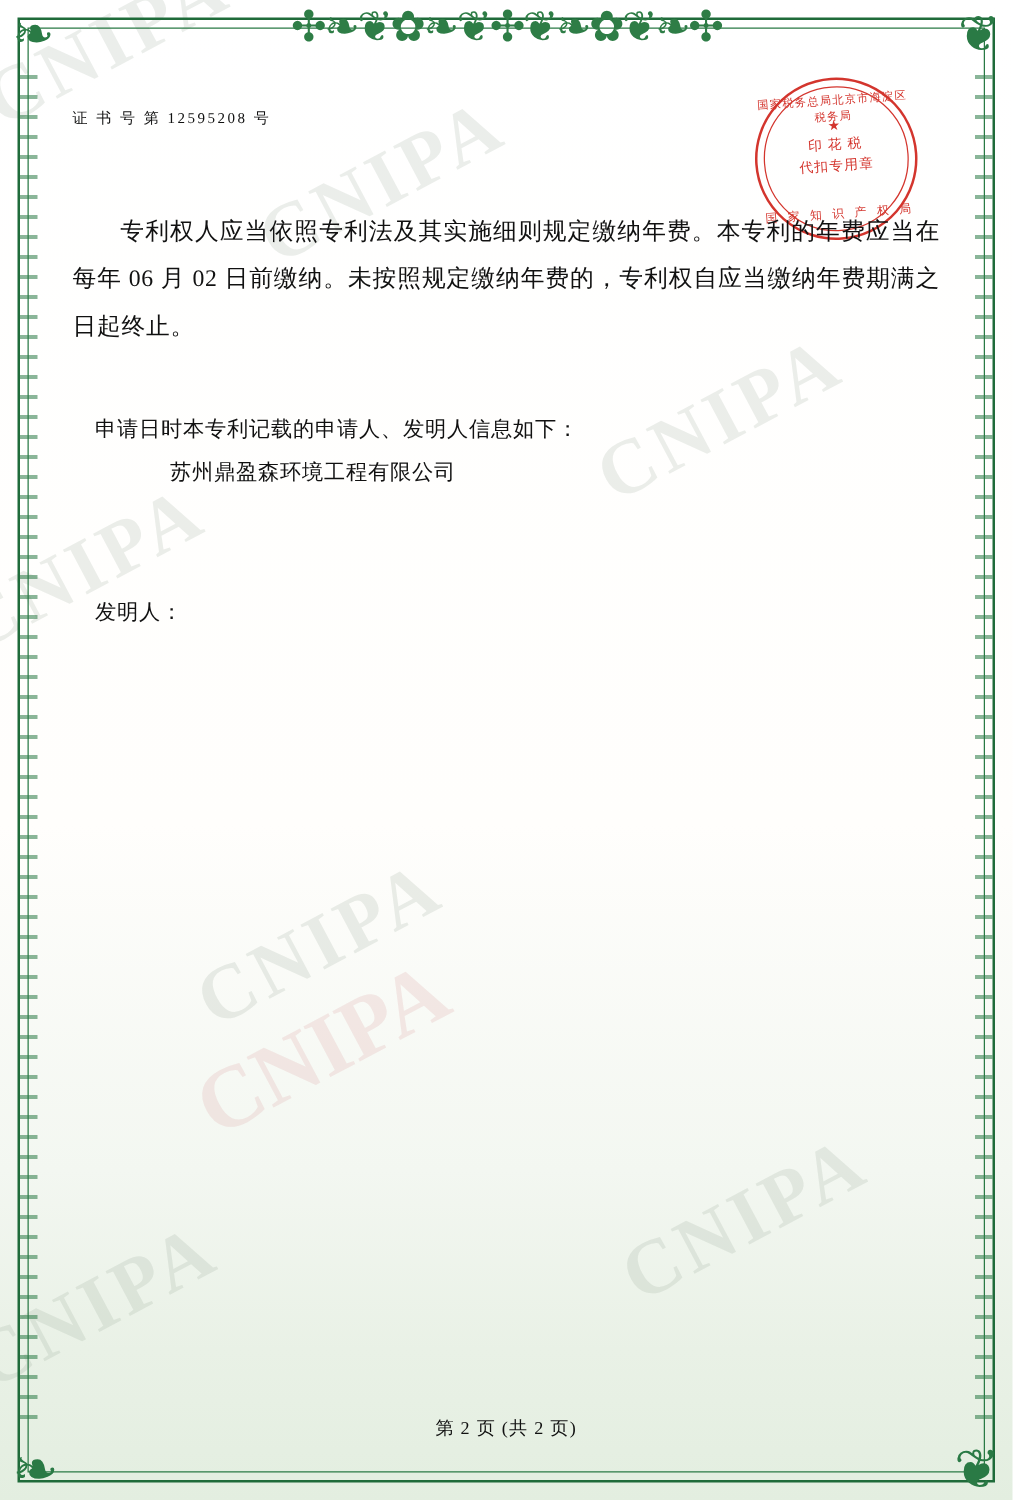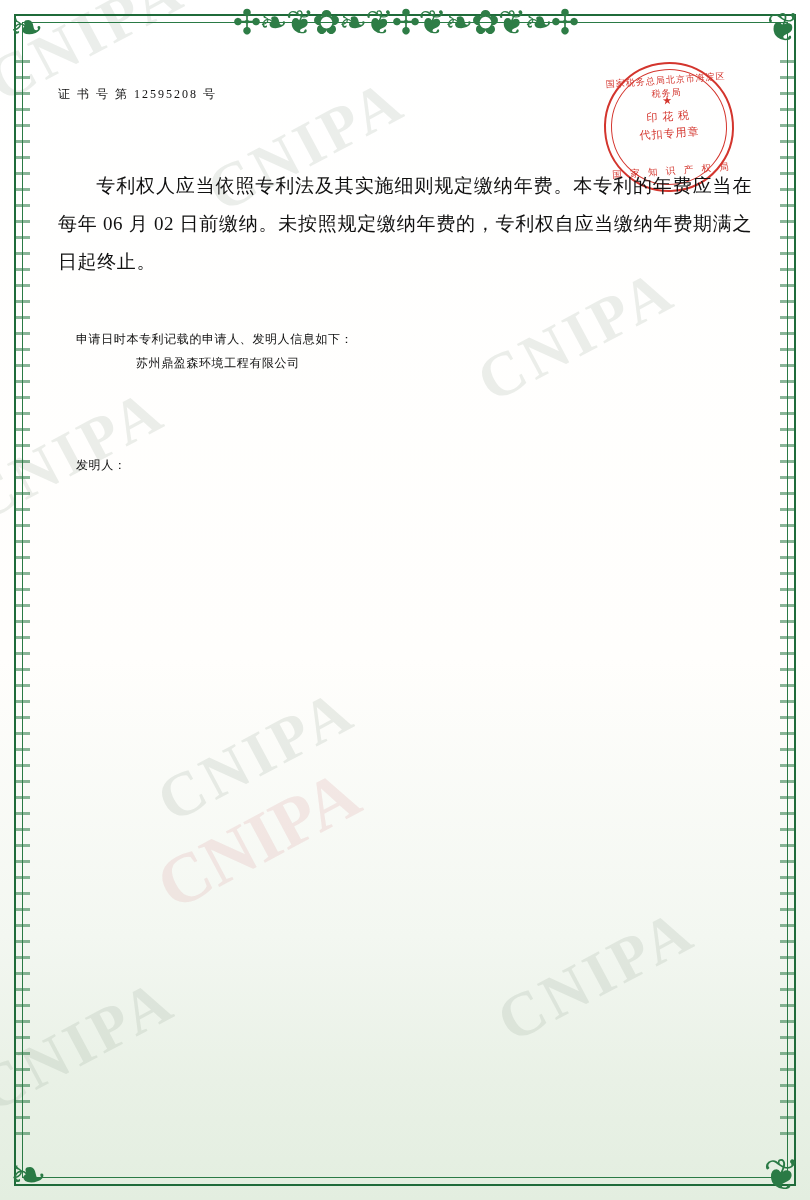--- a/index.html
+++ b/index.html
@@ -135,21 +135,21 @@
     font-size: 19px;
     line-height: 2.0;
     color: #111;
     text-align: justify;
     letter-spacing: 0.6px;
   }
   .para .indent { display: inline-block; width: 2em; }
 
   .block-gap-1 { height: 46px; }
   .line {
-    font-size: 12px;
+    font-size: 17px;
     line-height: 2.0;
     color: #111;
     letter-spacing: 0.6px;
     padding-left: 18px;
   }
   .line.sub {
     padding-left: 78px;
     font-family: Liberation Serif, serif;
   }
   .gap-applicant { height: 78px; }
@@ -258,13 +258,14 @@
     <div class="block-gap-1"></div>
 
     <div class="line">申请日时本专利记载的申请人、发明人信息如下：</div>
     <div class="line sub">苏州鼎盈森环境工程有限公司</div>
 
     <div class="gap-applicant"></div>
 
     <div class="line">发明人：</div>
   </div>
 
+  <div class="footer">第 2 页 (共 2 页)</div>
 </div>
 
 </body></html>

